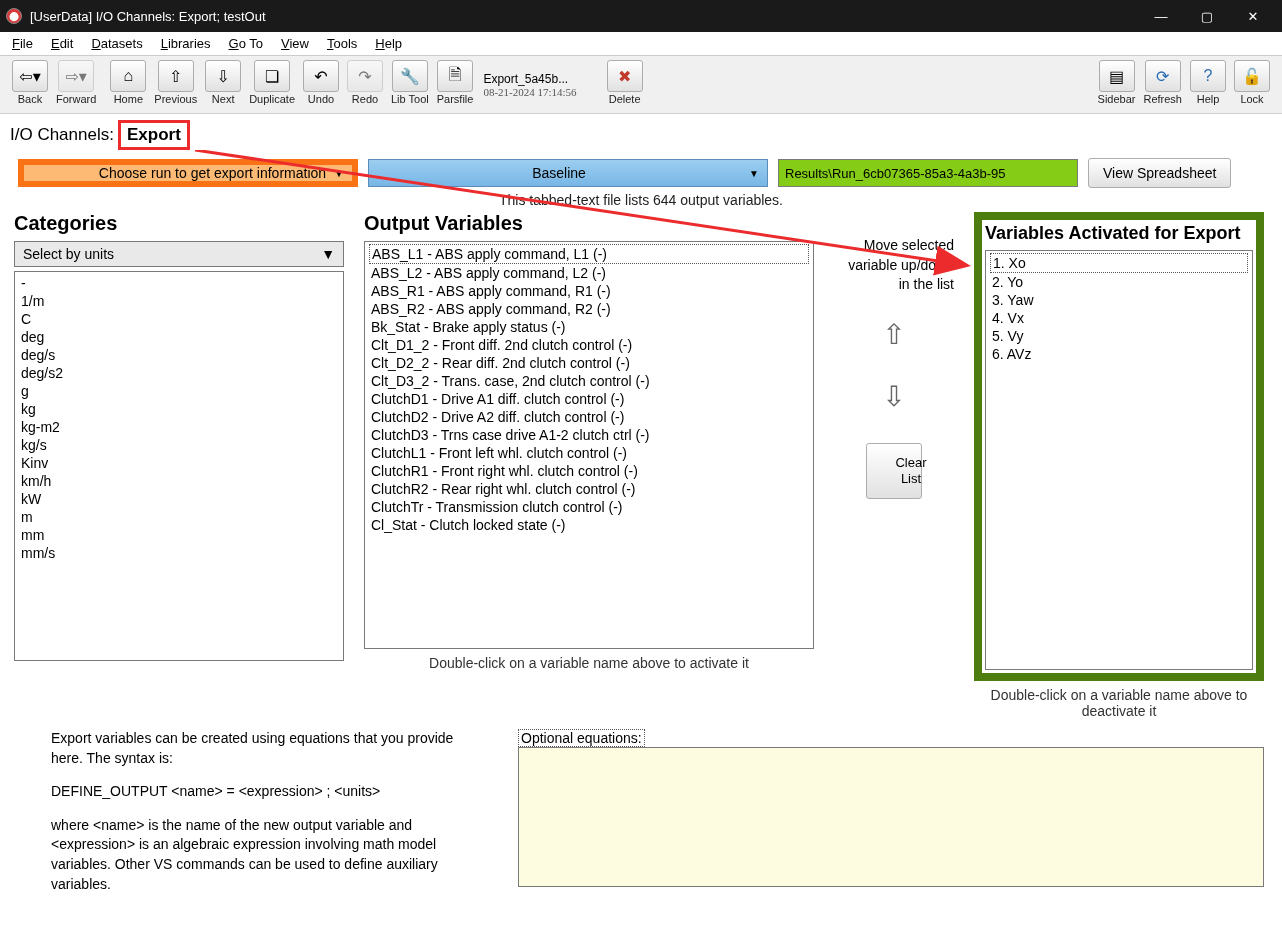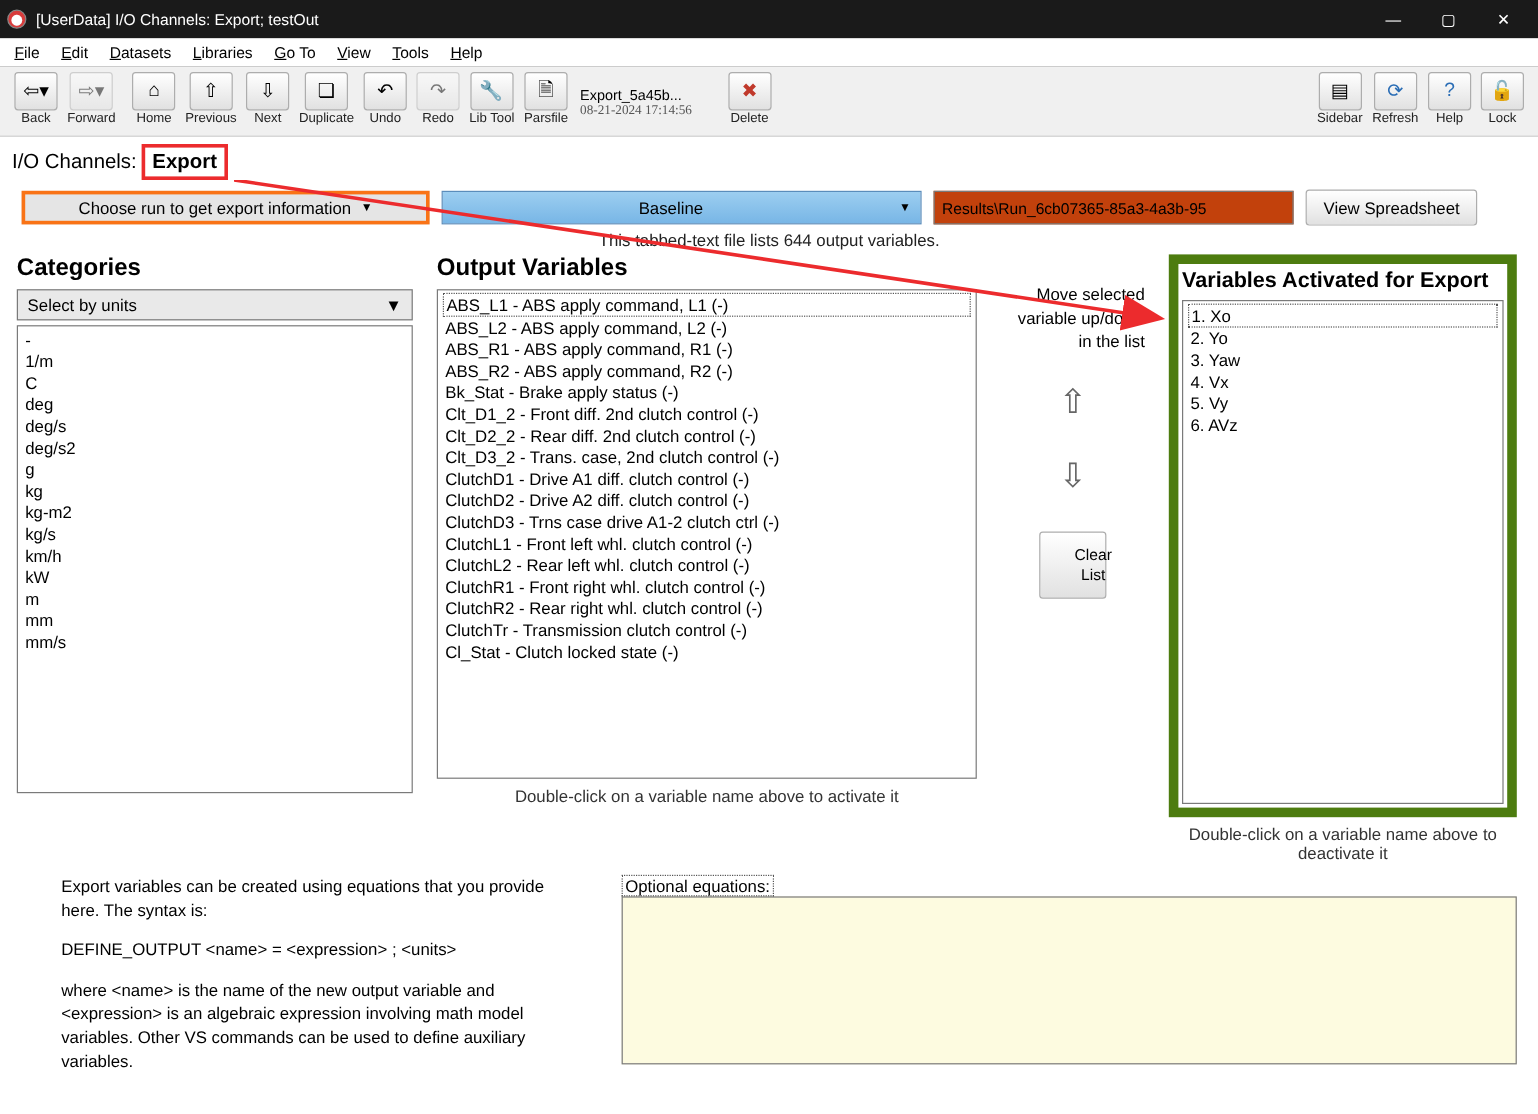--- a/index.html
+++ b/index.html
@@ -109,38 +109,38 @@
 
   
   .choose-row {
     display:flex;
     align-items:center;
     gap: 10px;
     padding: 6px 18px 2px 18px;
   }
   .combo {
     height: 28px;
-    border: 3px solid #f97316;
-    background: #e5e5e5;
-    display:flex;align-items:center;justify-content:center;
+    border: 6px solid #f97316;
+    background: #fdba74;
+    display:flex;align-items:center;justify-content:flex-end;
     padding: 0 8px;
     font-size:14px;
     cursor: default;
   }
   .combo.blue {
     background: linear-gradient(#9ccef0,#78b6e6);
     border:1px solid #5a8dbb;
     justify-content:center;
   }
   .combo .arrow { font-size:10px; margin-left:8px;}
   .combo.blue .lbl { flex:1; text-align:center;}
   .pathbox {
     height: 28px;
     border: 1px solid #7a7a7a;
-    background: #c2410c;
+    background: #84cc16;
     padding: 0 6px;
     display:flex;align-items:center;
     font-size:13px;
     overflow:hidden;white-space:nowrap;
   }
   .btn {
     height: 30px;
     padding: 0 14px;
     border:1px solid #adadad;
     background: linear-gradient(#fff,#e1e1e1);
@@ -397,20 +397,21 @@
         <div class="li">-</div>
         <div class="li">1/m</div>
         <div class="li">C</div>
         <div class="li">deg</div>
         <div class="li">deg/s</div>
         <div class="li">deg/s2</div>
         <div class="li">g</div>
         <div class="li">kg</div>
         <div class="li">kg-m2</div>
         <div class="li">kg/s</div>
+        <div class="li">Kinv</div>
         <div class="li">km/h</div>
         <div class="li">kW</div>
         <div class="li">m</div>
         <div class="li">mm</div>
         <div class="li">mm/s</div>
       </div>
   </div>
 
   <div class="col-mid">
     <div class="section-title">Output Variables</div>
@@ -420,21 +421,20 @@
         <div class="li">ABS_R1 - ABS apply command, R1 (-)</div>
         <div class="li">ABS_R2 - ABS apply command, R2 (-)</div>
         <div class="li">Bk_Stat - Brake apply status (-)</div>
         <div class="li">Clt_D1_2 - Front diff. 2nd clutch control (-)</div>
         <div class="li">Clt_D2_2 - Rear diff. 2nd clutch control (-)</div>
         <div class="li">Clt_D3_2 - Trans. case, 2nd clutch control (-)</div>
         <div class="li">ClutchD1 - Drive A1 diff. clutch control (-)</div>
         <div class="li">ClutchD2 - Drive A2 diff. clutch control (-)</div>
         <div class="li">ClutchD3 - Trns case drive A1-2 clutch ctrl (-)</div>
         <div class="li">ClutchL1 - Front left whl. clutch control (-)</div>
-        <div class="li">ClutchL2 - Rear left whl. clutch control (-)</div>
         <div class="li">ClutchR1 - Front right whl. clutch control (-)</div>
         <div class="li">ClutchR2 - Rear right whl. clutch control (-)</div>
         <div class="li">ClutchTr - Transmission clutch control (-)</div>
         <div class="li">Cl_Stat - Clutch locked state (-)</div>
       </div>
     <div class="hint">Double-click on a variable name above to activate it</div>
   </div>
 
   <div class="col-move">
     <div class="move-desc">Move selected variable up/down in the list</div>

